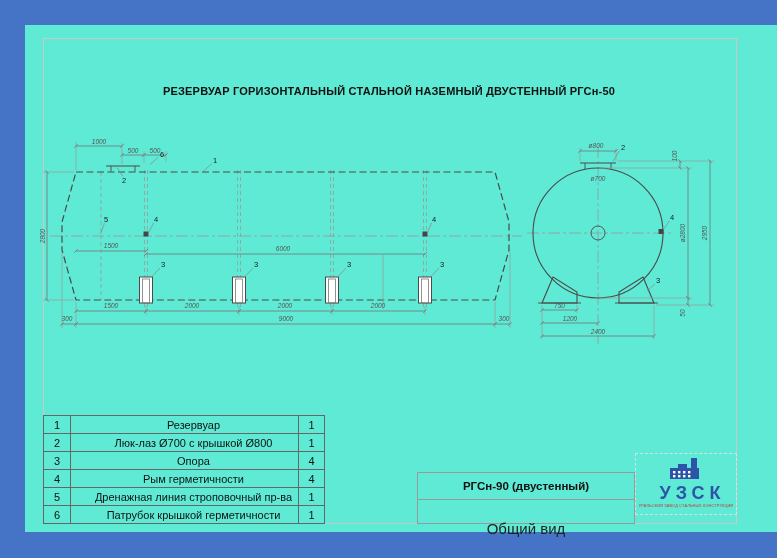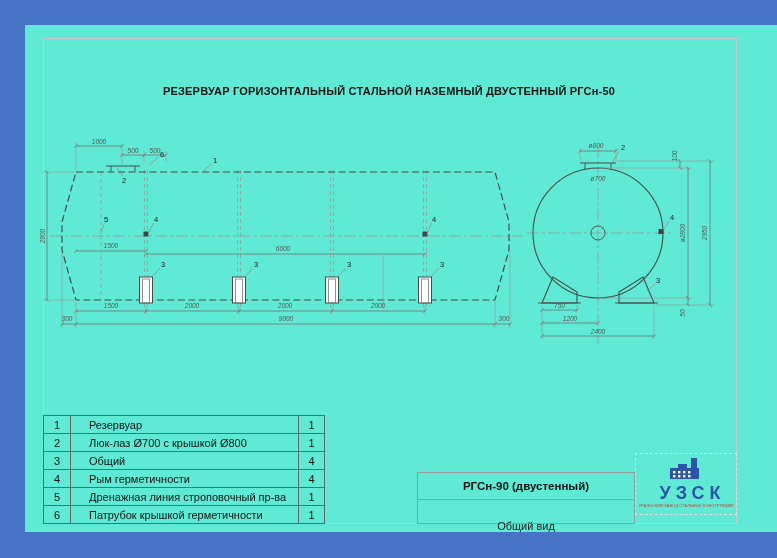--- a/index.html
+++ b/index.html
@@ -22,29 +22,29 @@
   .dl{stroke:#777;stroke-width:.8;marker-start:url(#tk);marker-end:url(#tk);}
   .ld{stroke:#888;stroke-width:.7;}
   .dim{font:italic 6.5px "Liberation Sans",sans-serif;fill:#555;}
   .mk{font:7.5px "Liberation Sans",sans-serif;fill:#1a1a1a;}
 
   
   table.parts{position:absolute;left:18px;top:390px;width:281px;height:107px;
     border-collapse:collapse;table-layout:fixed;font-size:11px;color:#111;}
   table.parts td{border:1px solid #666;height:17px;padding:0;overflow:hidden;white-space:nowrap;}
   table.parts td.c{ text-align:center;}
-  table.parts td.n{ padding-left:18px;text-align:left;}
+  table.parts td.n{ padding-left:18px;text-align:center;}
 
   
   .tblock{position:absolute;left:392px;top:447px;width:216px;height:50px;
     border:1px solid #999;display:flex;flex-direction:column;}
   .tblock .r1{flex:0 0 26px;border-bottom:1px solid #999;display:flex;align-items:center;
     justify-content:center;font-weight:bold;font-size:11.5px;color:#111;}
   .tblock .r2{flex:1;display:flex;align-items:center;justify-content:center;
-    font-size:11px;color:#222;margin-top:20px;}
+    font-size:15px;color:#222;margin-top:20px;}
 
   
   .logo{position:absolute;left:610px;top:428px;width:102px;height:62px;
     border:1px dashed #ddd;text-align:center;box-sizing:border-box;}
   .logo-name{font-weight:bold;font-size:18px;line-height:19px;letter-spacing:5px;
     padding-left:13px;color:#2d54a7;}
   .logo-tag{font-size:4px;line-height:5px;color:#c0392b;white-space:nowrap;
     letter-spacing:.2px;transform:scale(.95);}
 </style>
 </head>
@@ -66,21 +66,21 @@
       <td class="n">Резервуар</td>
       <td class="c">1</td>
         </tr>
     <tr>
       <td class="c">2</td>
       <td class="n">Люк-лаз Ø700 с крышкой Ø800</td>
       <td class="c">1</td>
         </tr>
     <tr>
       <td class="c">3</td>
-      <td class="n">Общий</td>
+      <td class="n">Опора</td>
       <td class="c">4</td>
         </tr>
     <tr>
       <td class="c">4</td>
       <td class="n">Рым герметичности</td>
       <td class="c">4</td>
         </tr>
     <tr>
       <td class="c">5</td>
       <td class="n">Дренажная линия строповочный пр-ва</td>

